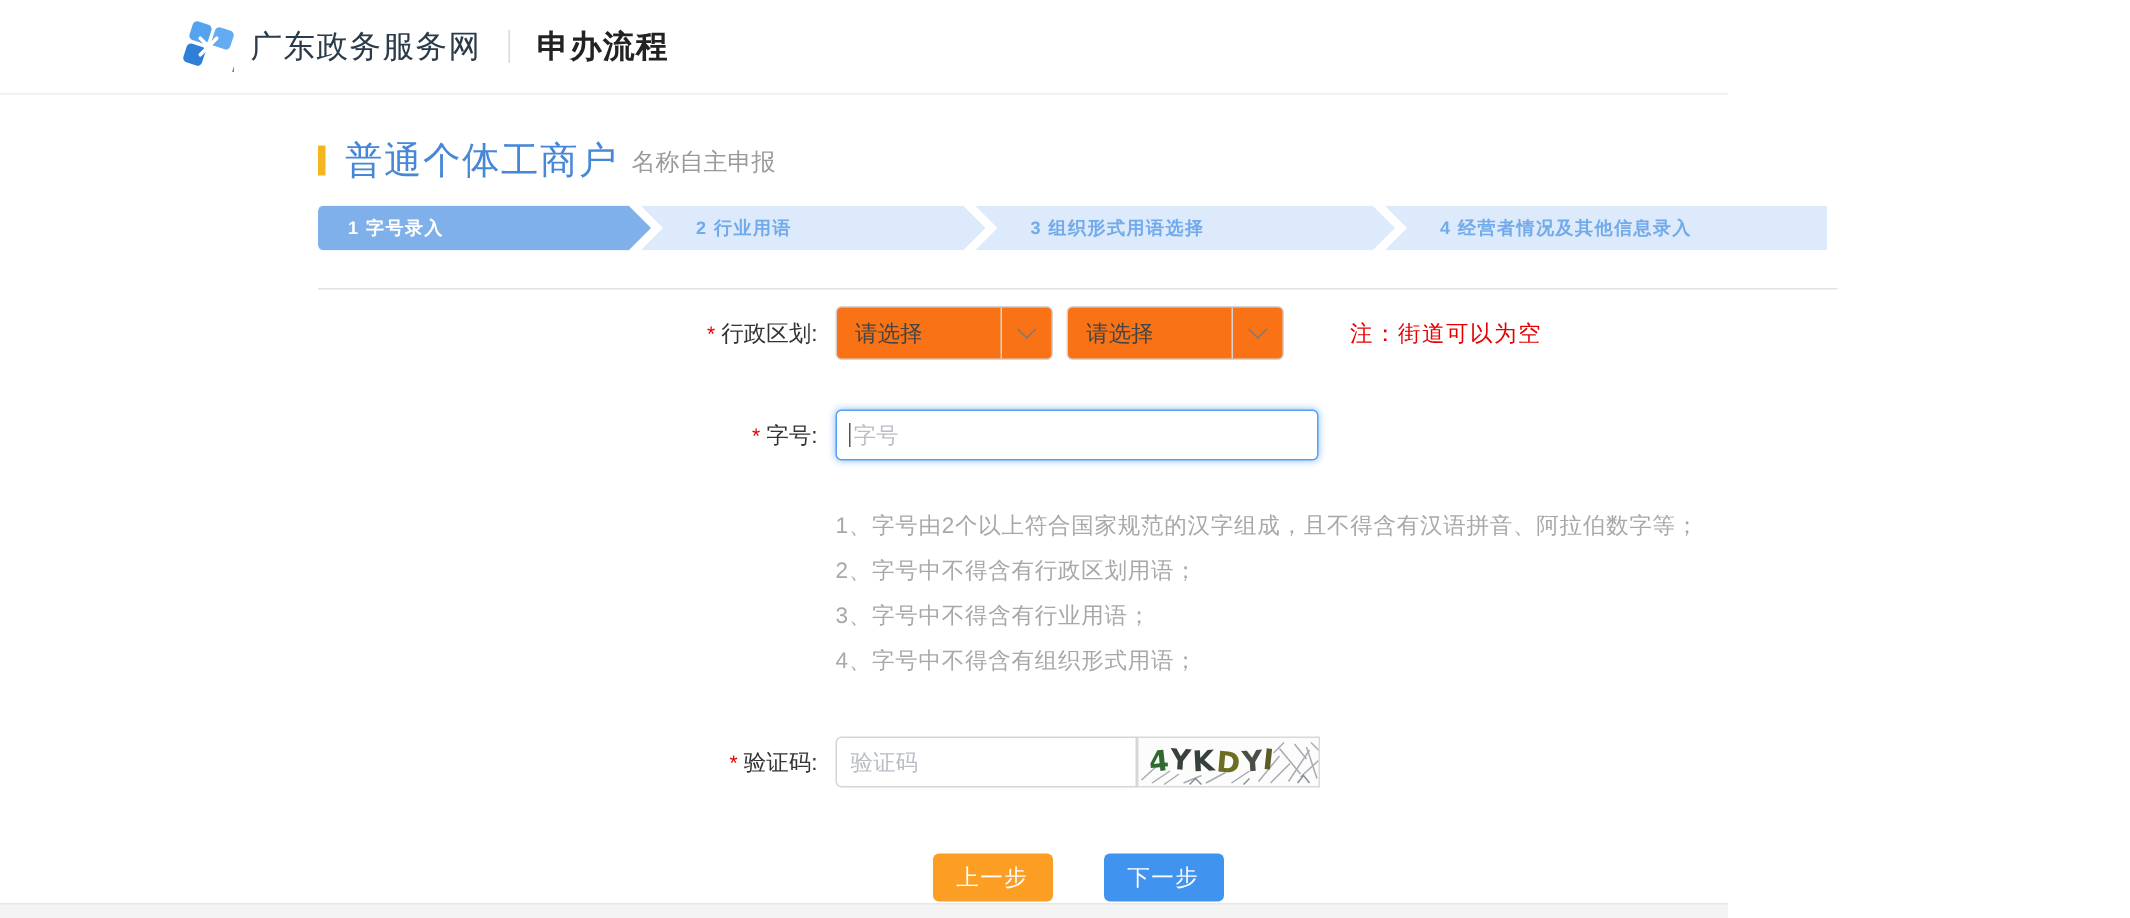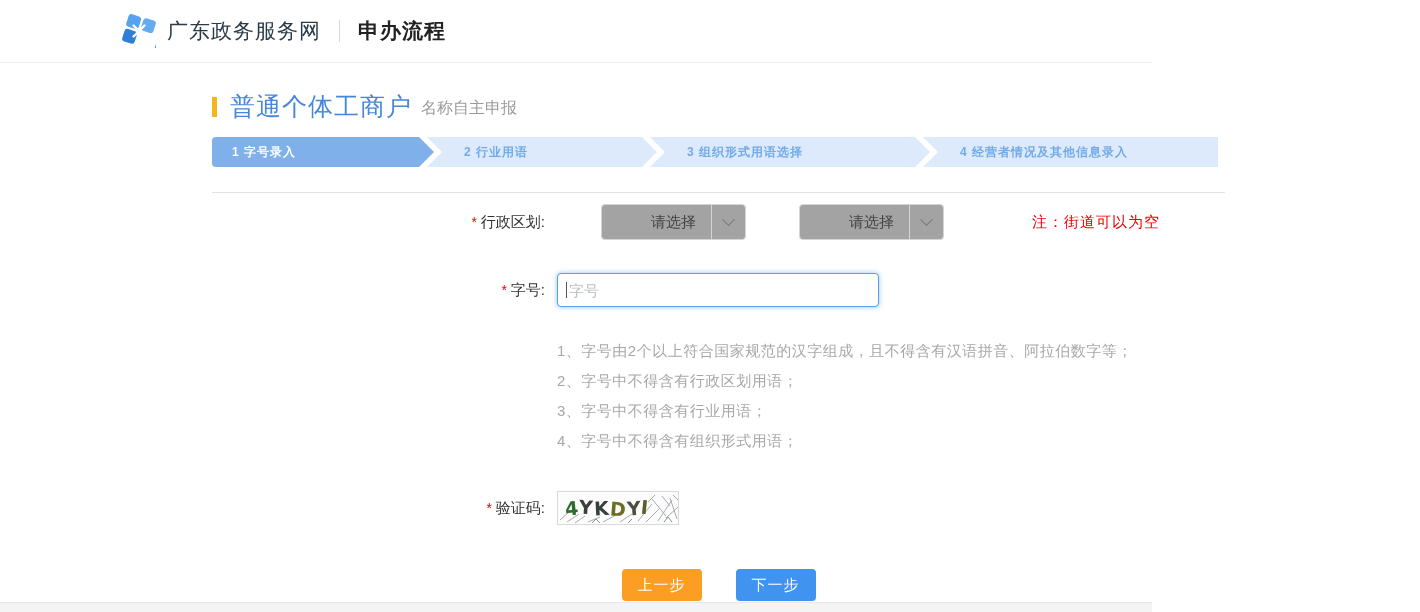--- a/index.html
+++ b/index.html
@@ -38,22 +38,22 @@
   .step4 { width:295px; padding-left:37px; }
 
   .h-divider { margin-top:25px; border:none; border-top:1px solid #e2e2e2; width:1013px; }
 
   
   .form { margin-top:11px; }
   .form-row { display:flex; align-items:center; }
   .form-label { width:333px; margin-right:12px; text-align:right; font-size:15px; color:#333; }
   .req { color:#E60000; margin-right:4px; font-size:14px; }
 
-  .row-district { height:36px;gap:44px; }
-  .sel { width:145px; height:36px; border:1px solid #d5d5d5; border-radius:4px; display:flex; align-items:center; background:#a3a3a3; cursor:pointer;padding-left:37px; }
+  .row-district { height:36px; }
+  .sel { width:145px; height:36px; border:1px solid #d5d5d5; border-radius:4px; display:flex; align-items:center; background:#f97316; cursor:pointer; }
   .sel + .sel { margin-left:9px; }
   .sel-value { flex:1; padding-left:12px; font-size:15px; color:#444; }
   .sel-arrow { width:34px; height:100%; border-left:1px solid #d5d5d5; display:flex; align-items:center; justify-content:center; }
   .chev { width:9px; height:9px; border-right:1px solid #7a7a7a; border-bottom:1px solid #7a7a7a; transform:rotate(45deg) translate(-2px,-2px); }
   .district-note { font-size:15px; color:#E60000; margin-left:44px; letter-spacing:1px; }
 
   .row-name { margin-top:33px; height:34px; }
   .input-wrap { position:relative; display:flex; align-items:center; }
   .txt { height:34px; border:1px solid #d5d5d5; border-radius:4px; padding-left:9px; font-size:15px; color:#333;
          font-family:"Liberation Sans","DejaVu Sans",sans-serif; outline:none; background:#fff; }
@@ -173,20 +173,21 @@
         <div class="rule">1、字号由2个以上符合国家规范的汉字组成，且不得含有汉语拼音、阿拉伯数字等；</div>
         <div class="rule">2、字号中不得含有行政区划用语；</div>
         <div class="rule">3、字号中不得含有行业用语；</div>
         <div class="rule">4、字号中不得含有组织形式用语；</div>
       </div>
 
       <div class="form-row row-captcha">
         <div class="form-label">
           <span class="req">*</span><span>验证码:</span>
         </div>
+        <input type="text" class="txt captcha-input" placeholder="验证码" style="">
         <div class="captcha-box">
           <svg class="captcha-noise" viewBox="0 0 122 34" width="122" height="34">
             <g stroke="#8b9199" stroke-width="1" fill="none" opacity="0.75">
               <path d="M2 28 L13 18"></path>
                 <path d="M9 30 L21 22"></path>
                 <path d="M17 31 L27 24"></path>
               <path d="M30 30 L42 25"></path>
                 <path d="M45 30 L58 23"></path>
                 <path d="M62 30 L74 22"></path>
               <path d="M80 29 L94 12"></path>

